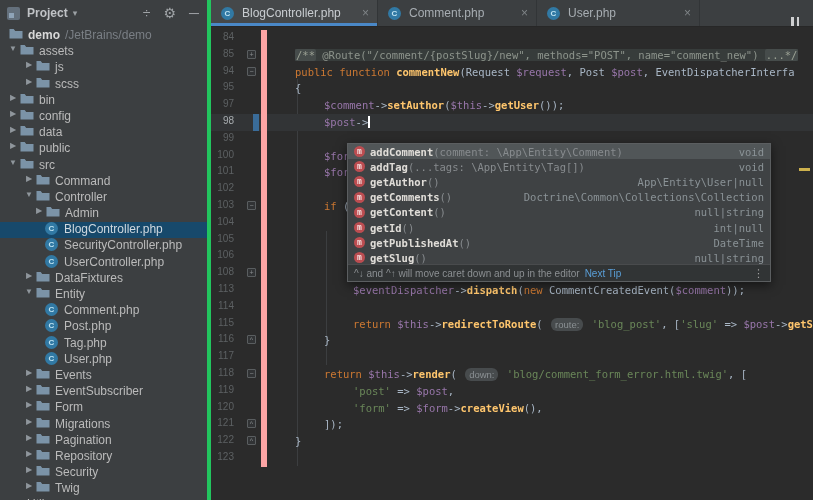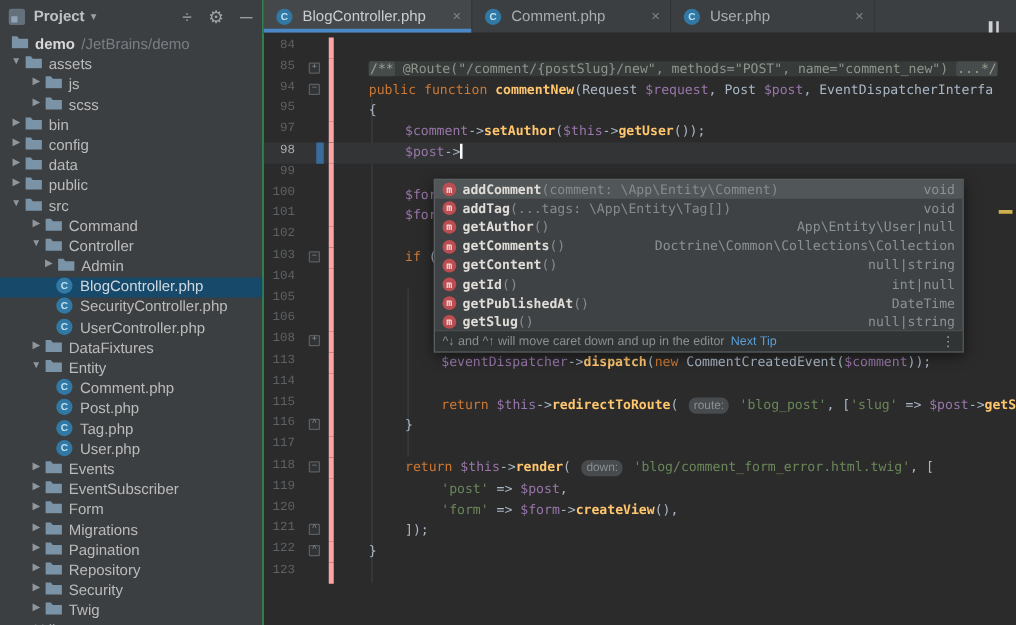--- a/index.html
+++ b/index.html
@@ -1,21 +1,21 @@
 <!DOCTYPE html>
 <html><head>
 <meta charset="utf-8">
 <style>
   * { margin:0; padding:0; box-sizing:border-box; }
   html,body { width:813px; height:500px; overflow:hidden; background:#2b2b2b;
               font-family:"Liberation Sans", sans-serif; }
   .app { display:flex; width:813px; height:500px; }
 
   
-  .project-panel { width:211px; height:500px; background:#3c3f41; border-right:1px solid #22c55e;
+  .project-panel { width:211px; height:500px; background:#3c3f41; border-right:4px solid #22c55e;
                    position:relative; flex:0 0 211px; overflow:hidden; }
   .panel-header { height:26px; display:flex; align-items:center; padding:0 8px 0 7px;
                   color:#bbbbbb; font-size:12px; }
   .panel-win-icon { width:13px; height:13px; border-radius:2px; background:#64707c; margin-right:7px;
                     position:relative; }
   .panel-win-icon::after { content:""; position:absolute; left:2px; bottom:2px; width:5px; height:5px;
                            background:#8fa4b8; }
   .panel-title { font-weight:bold; color:#c0c3c6; }
   .panel-caret { margin-left:5px; font-size:9px; color:#9ba0a4; }
   .panel-actions { margin-left:auto; display:flex; align-items:center; gap:13px; color:#9fa3a6; }
@@ -43,22 +43,22 @@
   .tab.active { background:#45484a; color:#c9cdd1; }
   .tab.active::after { content:""; position:absolute; left:0; right:0; bottom:0; height:3px;
                        background:#4a88c7; }
   .stripe-marks { position:absolute; top:17px; right:14px; display:flex; gap:3px; z-index:6; }
   .stripe-marks i { width:2.5px; height:9px; background:#cfd0d1; display:block; }
 
   .editor-body { position:absolute; top:27px; left:0; right:0; bottom:0; overflow:hidden; }
   .code-lines { position:relative; padding-top:3px; z-index:2; }
   .code-row { display:flex; height:16.8px; position:relative; }
   .code-row.current { background:#323436; }
-  .gutter { width:56px; flex:0 0 56px; position:relative; border-right:4px solid #fca5a5;
-            font-family:Liberation Mono, monospace; font-size:10px; color:#5d6163; }
+  .gutter { width:56px; flex:0 0 56px; position:relative; border-right:6px solid #fca5a5;
+            font-family:Liberation Sans, sans-serif; font-size:10px; color:#5d6163; }
   .gutter .ln { position:absolute; right:27px; top:1px; }
   .code-row.current .gutter .ln { color:#a8adb0; }
   .fold { position:absolute; left:36px; top:3px; width:9px; height:9px; border:1px solid #5a5e60;
           color:#8a8e90; font-size:7px; line-height:7px; text-align:center; background:#313335;
           border-radius:1px; }
   .caret-mark { position:absolute; left:42px; top:0; width:6px; height:100%; background:#3a6c99; }
   .code-text { font-family:"DejaVu Sans Mono", monospace; font-size:10.5px; line-height:16.8px;
                white-space:pre; padding-left:28px; }
   .tk-kw { color:#cc7832; }
   .tk-vr { color:#9876aa; }

